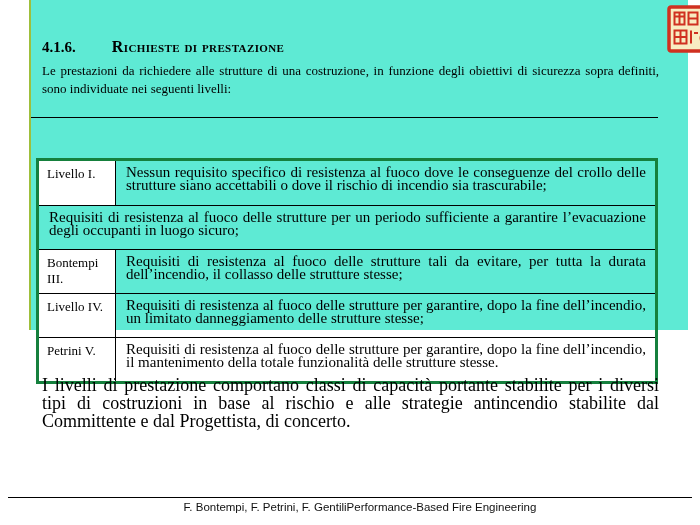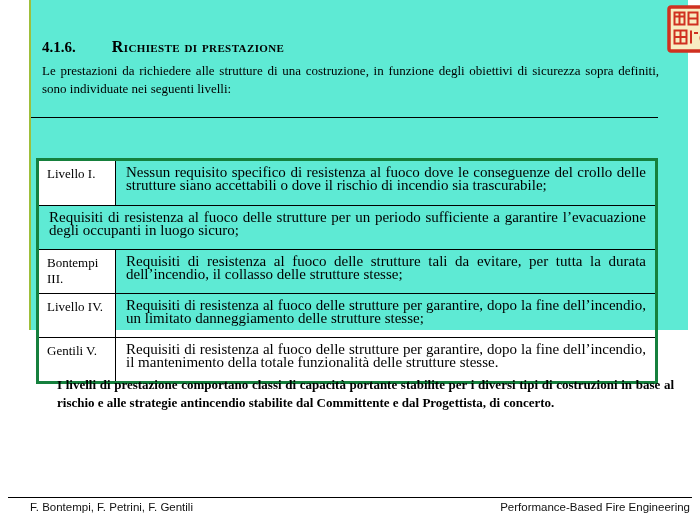--- a/index.html
+++ b/index.html
@@ -27,28 +27,28 @@
   .trow + .trow { border-top:1px solid #000; }
   .tlabel {
     width:77px; box-sizing:border-box; background:#ffffff;
     border-right:1px solid #000; padding:5px 4px 0 8px; font-size:13px;
   }
   .tdesc {
     flex:1; padding:5px 9px 0 10px; font-size:15px;
     line-height:13px; text-align:justify;
   }
   .closing {
-    position:absolute; left:26px; top:376px; width:617px; margin:0;
-    font-size:13px; font-weight:bold; line-height:18px; text-align:justify;
+    position:absolute; left:11px; top:376px; width:617px; margin:0;
+    font-size:18px; font-weight:normal; line-height:18px; text-align:justify;
   }
   .stamp { position:absolute; left:636px; top:5px; width:52px; height:48px; }
   .footer-rule { position:absolute; left:8px; top:497px; width:684px; height:1px; background:#000; }
   .footer {
     position:absolute; left:30px; top:501px; width:660px;
-    display:flex; justify-content:space-between;
+    display:flex; justify-content:center;
     font-family:"Liberation Sans", sans-serif; font-size:11.5px; color:#111;
   }
 </style>
 </head>
 <body>
 
 <div class="canvas">
 
   <div class="slide">
 
@@ -91,21 +91,21 @@
       </div>
       <div class="trow">
         <div class="tlabel">Bontempi III.</div>
         <div class="tdesc">Requisiti di resistenza al fuoco delle strutture tali da evitare, per tutta la durata dell’incendio, il collasso delle strutture stesse;</div>
       </div>
       <div class="trow">
         <div class="tlabel">Livello IV.</div>
         <div class="tdesc">Requisiti di resistenza al fuoco delle strutture per garantire, dopo la fine dell’incendio, un limitato danneggiamento delle strutture stesse;</div>
       </div>
       <div class="trow">
-        <div class="tlabel">Gentili V.</div>
+        <div class="tlabel">Petrini V.</div>
         <div class="tdesc">Requisiti di resistenza al fuoco delle strutture per garantire, dopo la fine dell’incendio, il mantenimento della totale funzionalità delle strutture stesse.</div>
       </div>
     </div>
 
     <p class="closing">I livelli di prestazione comportano classi di capacità portante stabilite per i diversi tipi di costruzioni in base al rischio e alle strategie antincendio stabilite dal Committente e dal Progettista, di concerto.</p>
 
   </div>
 
   <div class="footer-rule"></div>
   <div class="footer">

